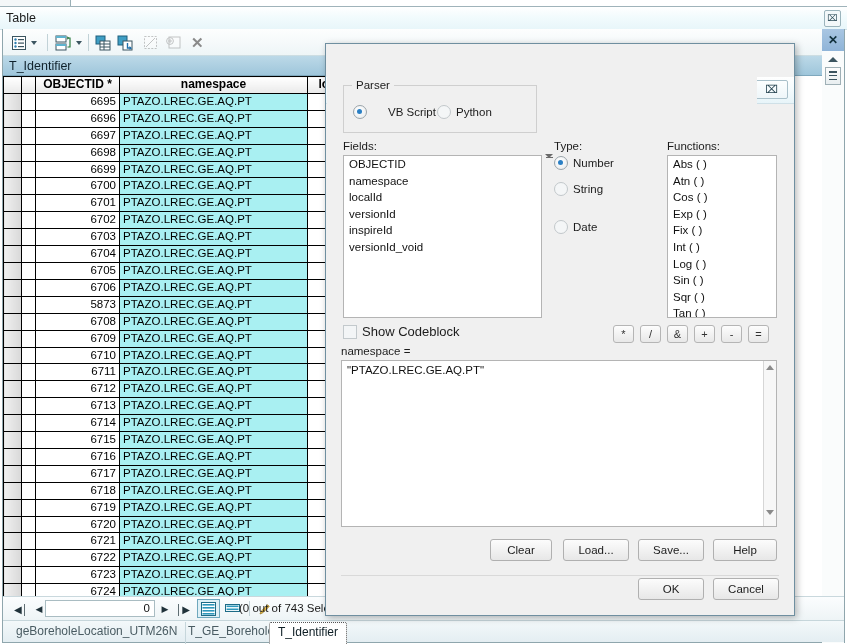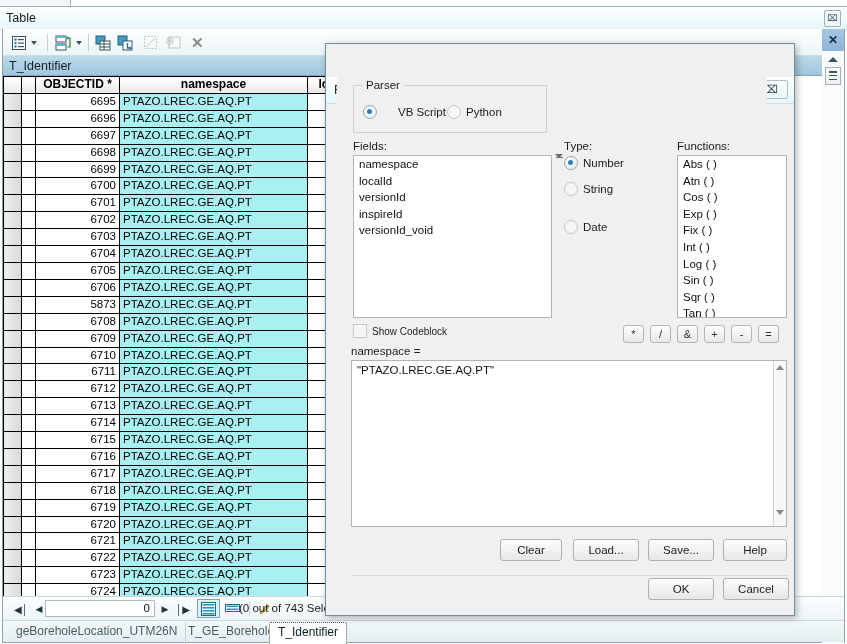--- a/index.html
+++ b/index.html
@@ -149,21 +149,21 @@
     background:linear-gradient(to bottom,#ffffff 0%,#f4fbfd 50%,#e7f4f9 100%);
     border-bottom:1px solid #cfe0e7;box-sizing:border-box;margin-top:33px;
   }
   .fc-title .t{position:absolute;left:8px;top:6px;font-size:12.5px;color:#15232b;}
   .fc-tbtn{
     position:absolute;top:3px;width:33px;height:19px;
     border:1px solid #a9c0ca;background:linear-gradient(to bottom,#fcfeff,#eef6f9);
     border-radius:2px;text-align:center;line-height:17px;font-size:11px;color:#23414e;
     box-sizing:border-box;cursor:pointer;
   }
-  .fc-body{position:absolute;left:11px;top:27px;width:430px;height:544px;background:#f0f0f0;text-decoration:underline;}
+  .fc-body{position:absolute;left:1px;top:27px;width:430px;height:544px;background:#f0f0f0;text-decoration:underline;}
 
   
   .groupbox{
     position:absolute;border:1px solid #cfcfcf;background:transparent;box-sizing:border-box;
   }
   .groupbox > legend, .gb-legend{
     position:absolute;left:8px;top:-7px;background:#f0f0f0;padding:0 4px;font-size:11.5px;color:#1c1c1c;
   }
 
   .lbl{position:absolute;font-size:11.5px;color:#1c1c1c;}
@@ -191,21 +191,21 @@
   .fields-caret{
     position:absolute;width:9px;height:12px;cursor:pointer;
   }
   .fields-caret i{display:block;width:7px;height:1px;background:#6a6a6a;margin:0 auto;}
   .fields-caret .tri{
     width:0;height:0;margin:1px auto 0;
     border-left:4px solid transparent;border-right:4px solid transparent;border-top:4px solid #6a6a6a;
   }
 
   
-  .checkbox{position:absolute;display:flex;align-items:center;font-size:10px;color:#1c1c1c;cursor:pointer;text-align:center;}
+  .checkbox{position:absolute;display:flex;align-items:center;font-size:13px;color:#1c1c1c;cursor:pointer;text-align:center;}
   .checkbox .bx{
     width:12px;height:12px;border:1px solid #c3c9cc;background:#f3f5f6;margin-right:5px;flex:none;
   }
 
   
   .opbtn{
     position:absolute;width:21px;height:18px;
     border:1px solid #b5b5b5;border-radius:3px;
     background:linear-gradient(to bottom,#fdfdfd,#e8e8e8);
     text-align:center;line-height:16px;font-size:11px;color:#333;
@@ -621,20 +621,21 @@
         <span class="dot"></span>
         <span>VB Script</span>
       </div>
       <div class="radio off" style="left:110px;top:34px;">
         <span class="dot"></span>
         <span>Python</span>
       </div>
 
       <div class="lbl" style="left:16px;top:69px;">Fields:</div>
       <div class="listbox" style="left:16px;top:84px;width:199px;height:163px;" id="fields-list">
+          <div class="row">OBJECTID</div>
           <div class="row">namespace</div>
           <div class="row">localId</div>
           <div class="row">versionId</div>
           <div class="row">inspireId</div>
           <div class="row">versionId_void</div>
         </div>
       <div class="fields-caret" style="left:218px;top:86px;">
         <i></i><span class="tri"></span>
       </div>
 

